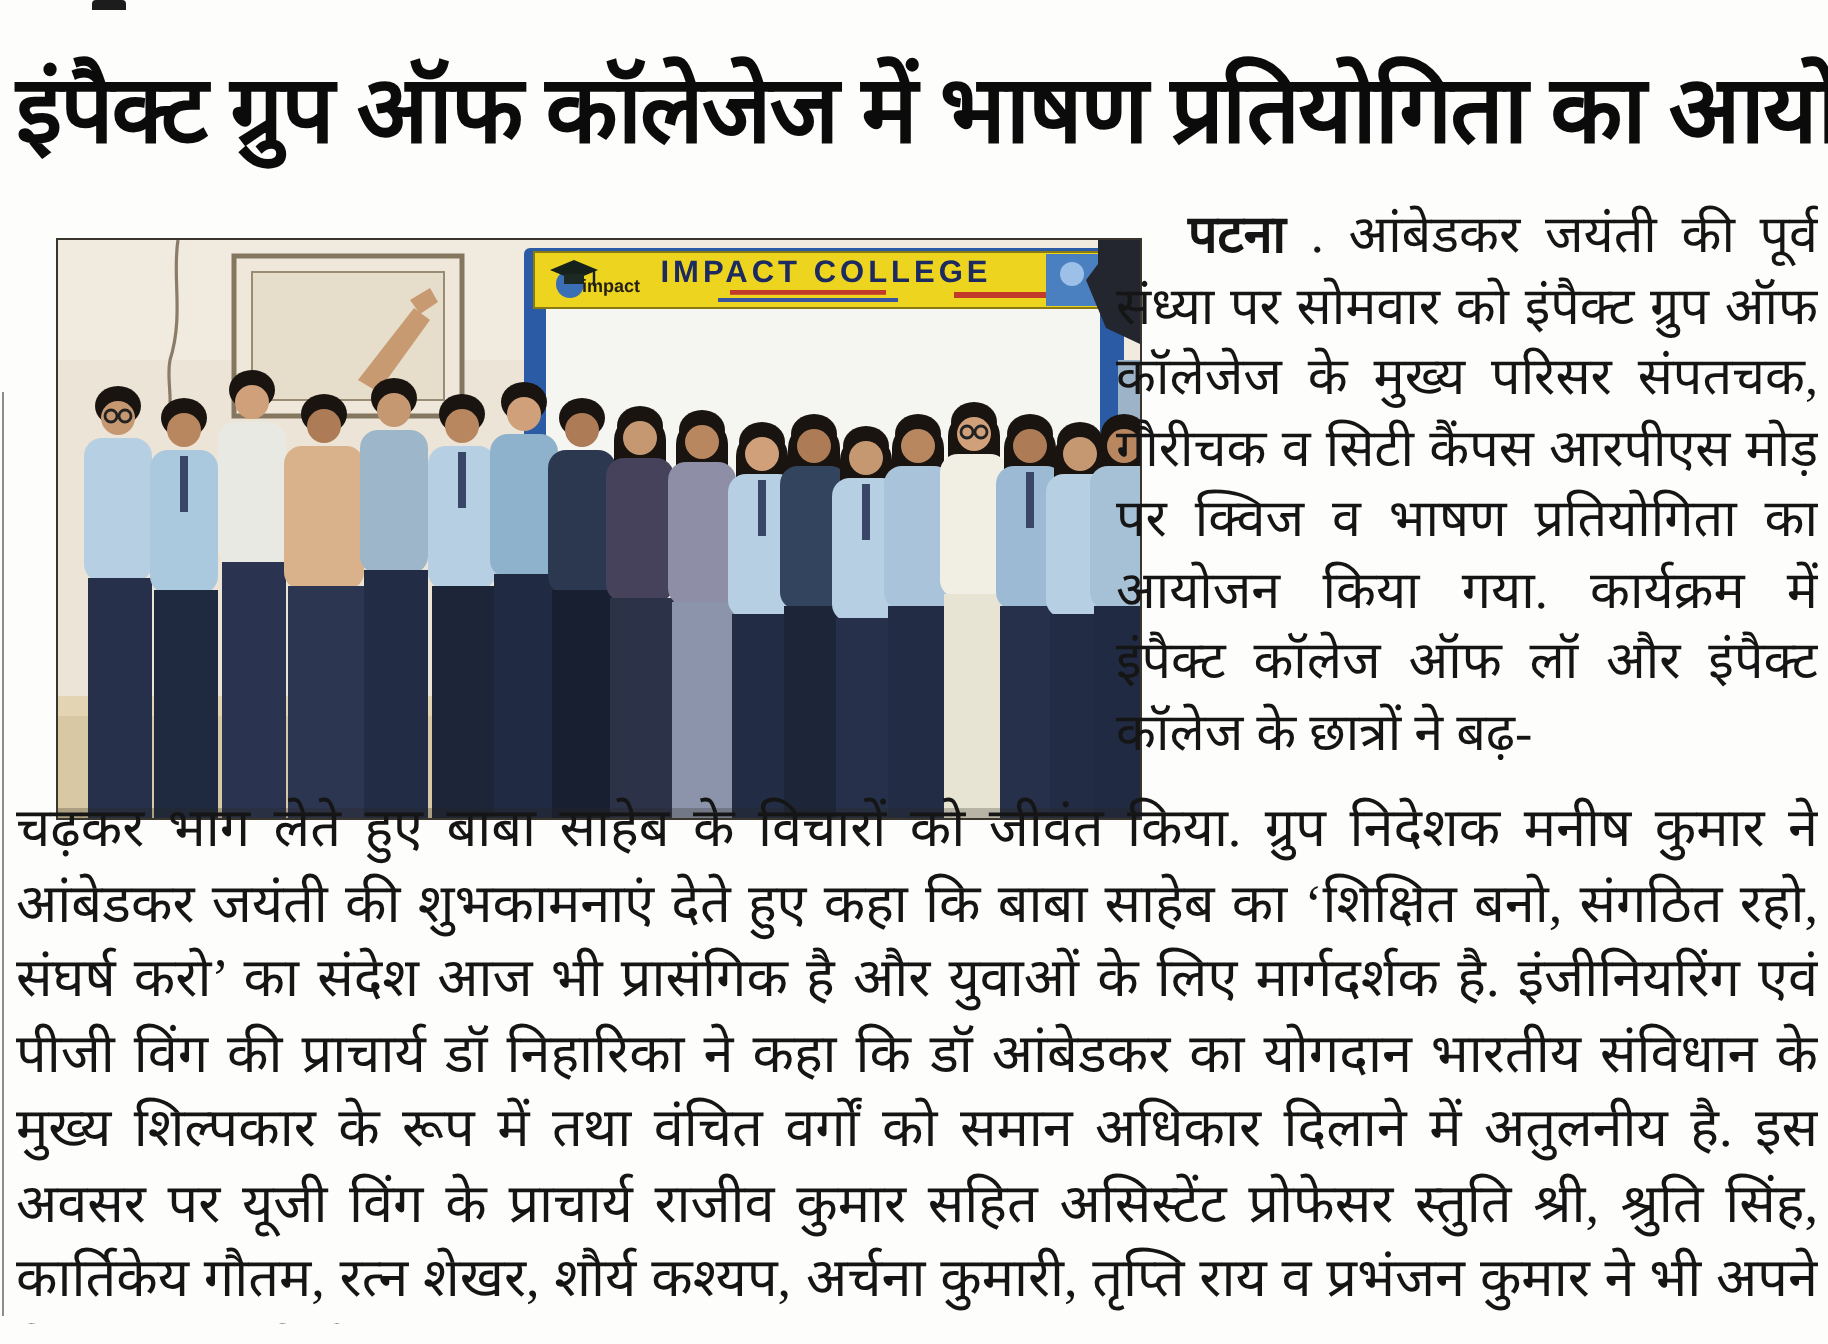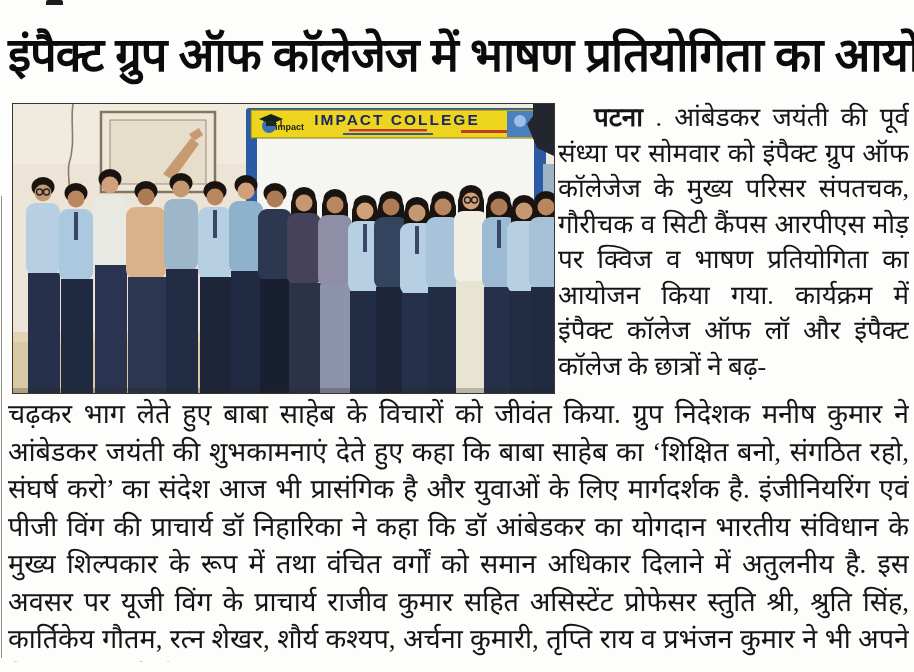--- a/index.html
+++ b/index.html
@@ -18,21 +18,21 @@
     font-family:"Liberation Sans", sans-serif;
     font-weight:800; font-size:47px; line-height:62px;
     letter-spacing:-1px; white-space:nowrap; color:#0b0b0b;
   }
   .left-rule{
     position:absolute; left:1px; top:196px; width:1px; height:462px;
     background:#8d8d8d;
   }
   .photo-figure{
     position:absolute; left:12px; top:103px; width:541px; height:289px;
-    margin:0; border:1.5px solid #3b362d; background:#ece4d6;
+    margin:16px; border:1.5px solid #3b362d; background:#ece4d6;
     box-sizing:content-box;
   }
   .photo-figure svg{display:block; width:541px; height:289px;}
   .right-col{
     position:absolute; left:558px; top:100px; width:351px; height:294px;
     font-size:26px; line-height:35.5px; text-align:justify;
     overflow:hidden; color:#151515;
   }
   .dateline{font-weight:bold;margin-left:36px;}
   .body-text{

